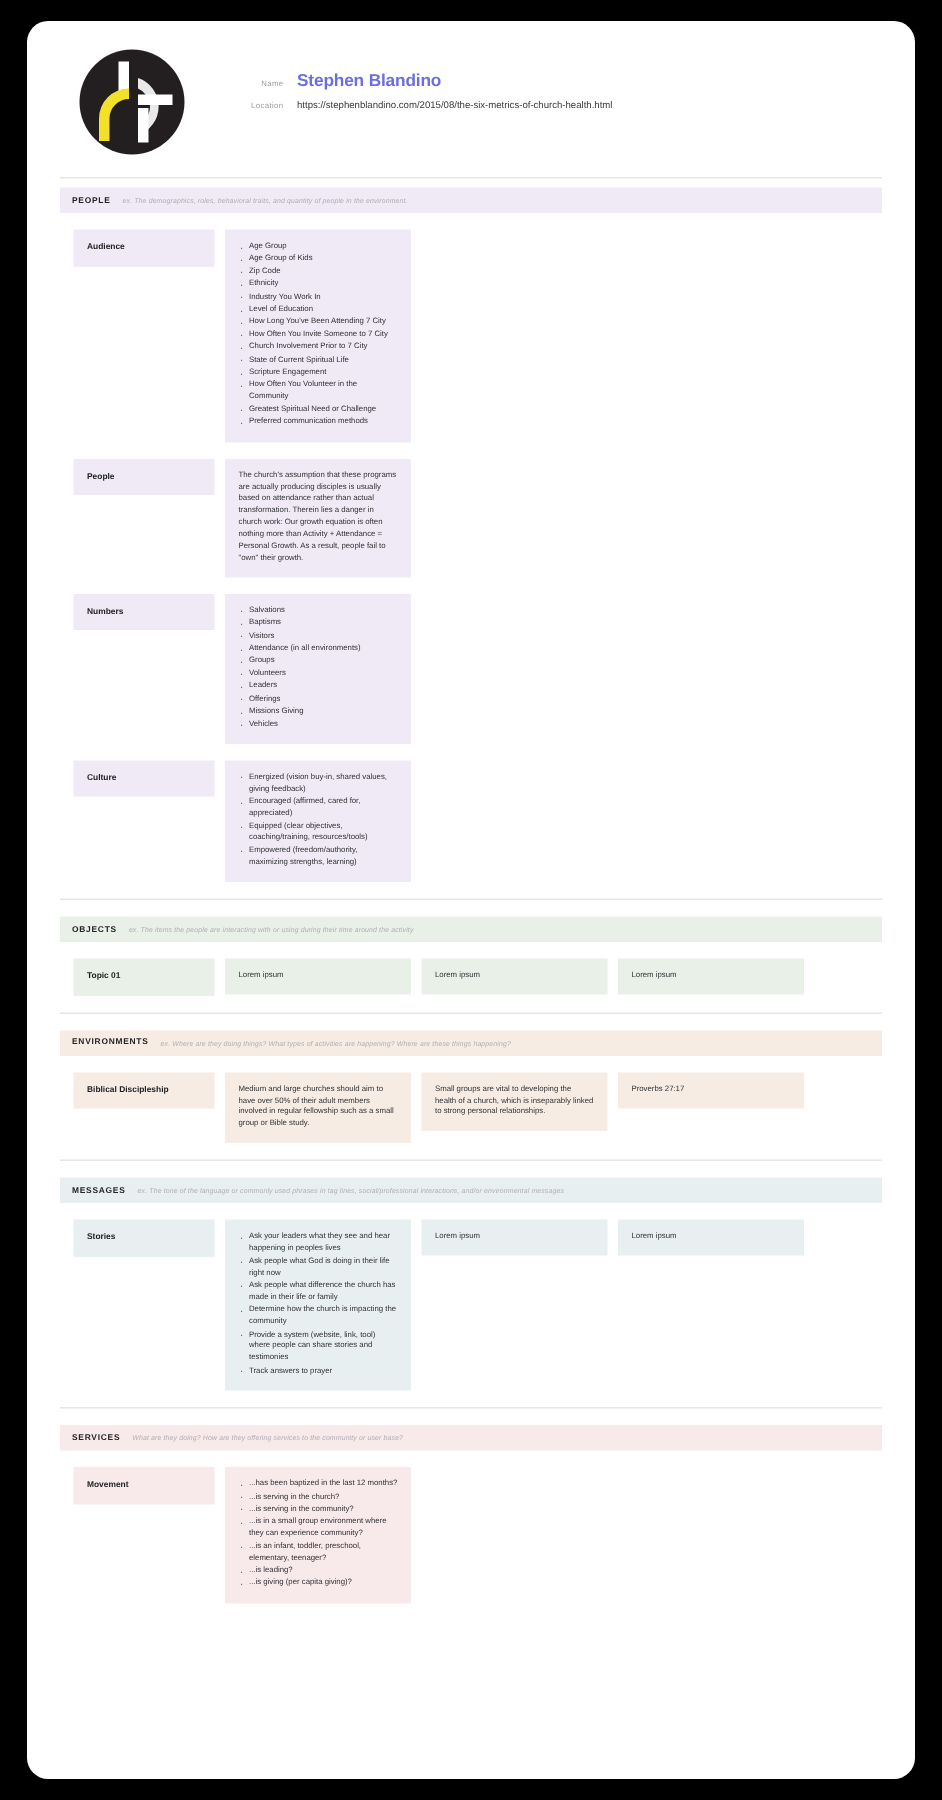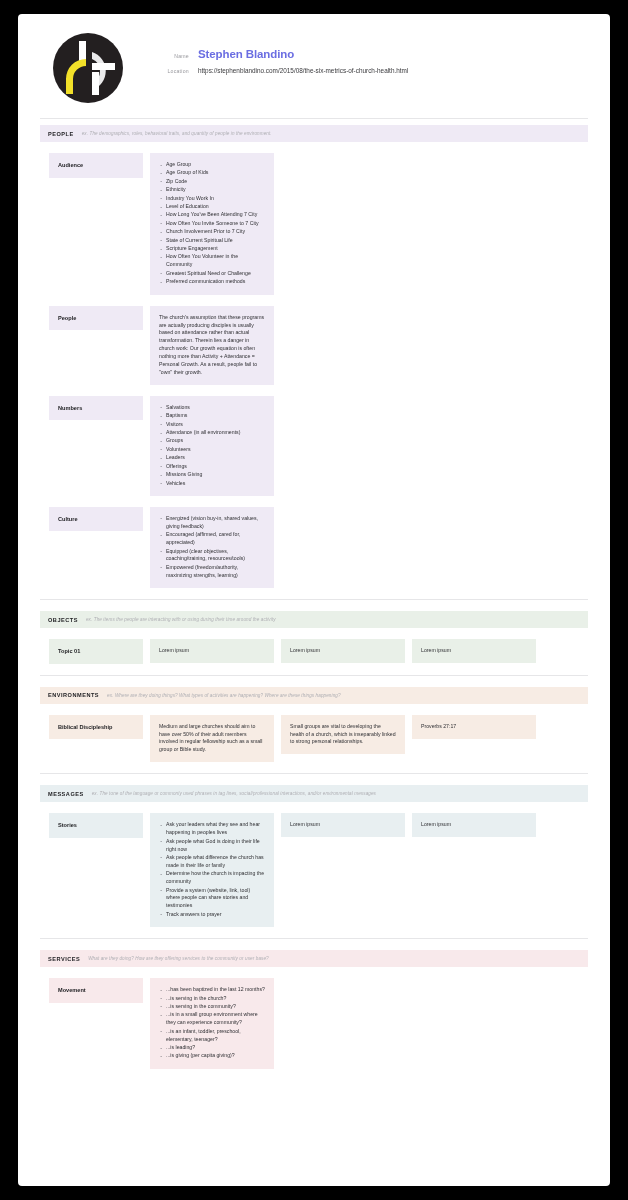--- a/index.html
+++ b/index.html
@@ -7,21 +7,21 @@
     width: 628px; height: 1200px;
     background: #000000;
     font-family: "Liberation Sans", sans-serif;
     overflow: hidden;
   }
   #card {
     position: absolute;
     left: 18px; top: 14px;
     width: 592px; height: 1172px;
     background: #ffffff;
-    border-radius: 4px;
+    border-radius: 14px;
     overflow: hidden;
     box-shadow: 0 2px 10px rgba(0,0,0,0.35);
   }
 
   
   .header {
     padding: 18px 22px 0 22px;
     display: flex;
     align-items: flex-start;
   }

